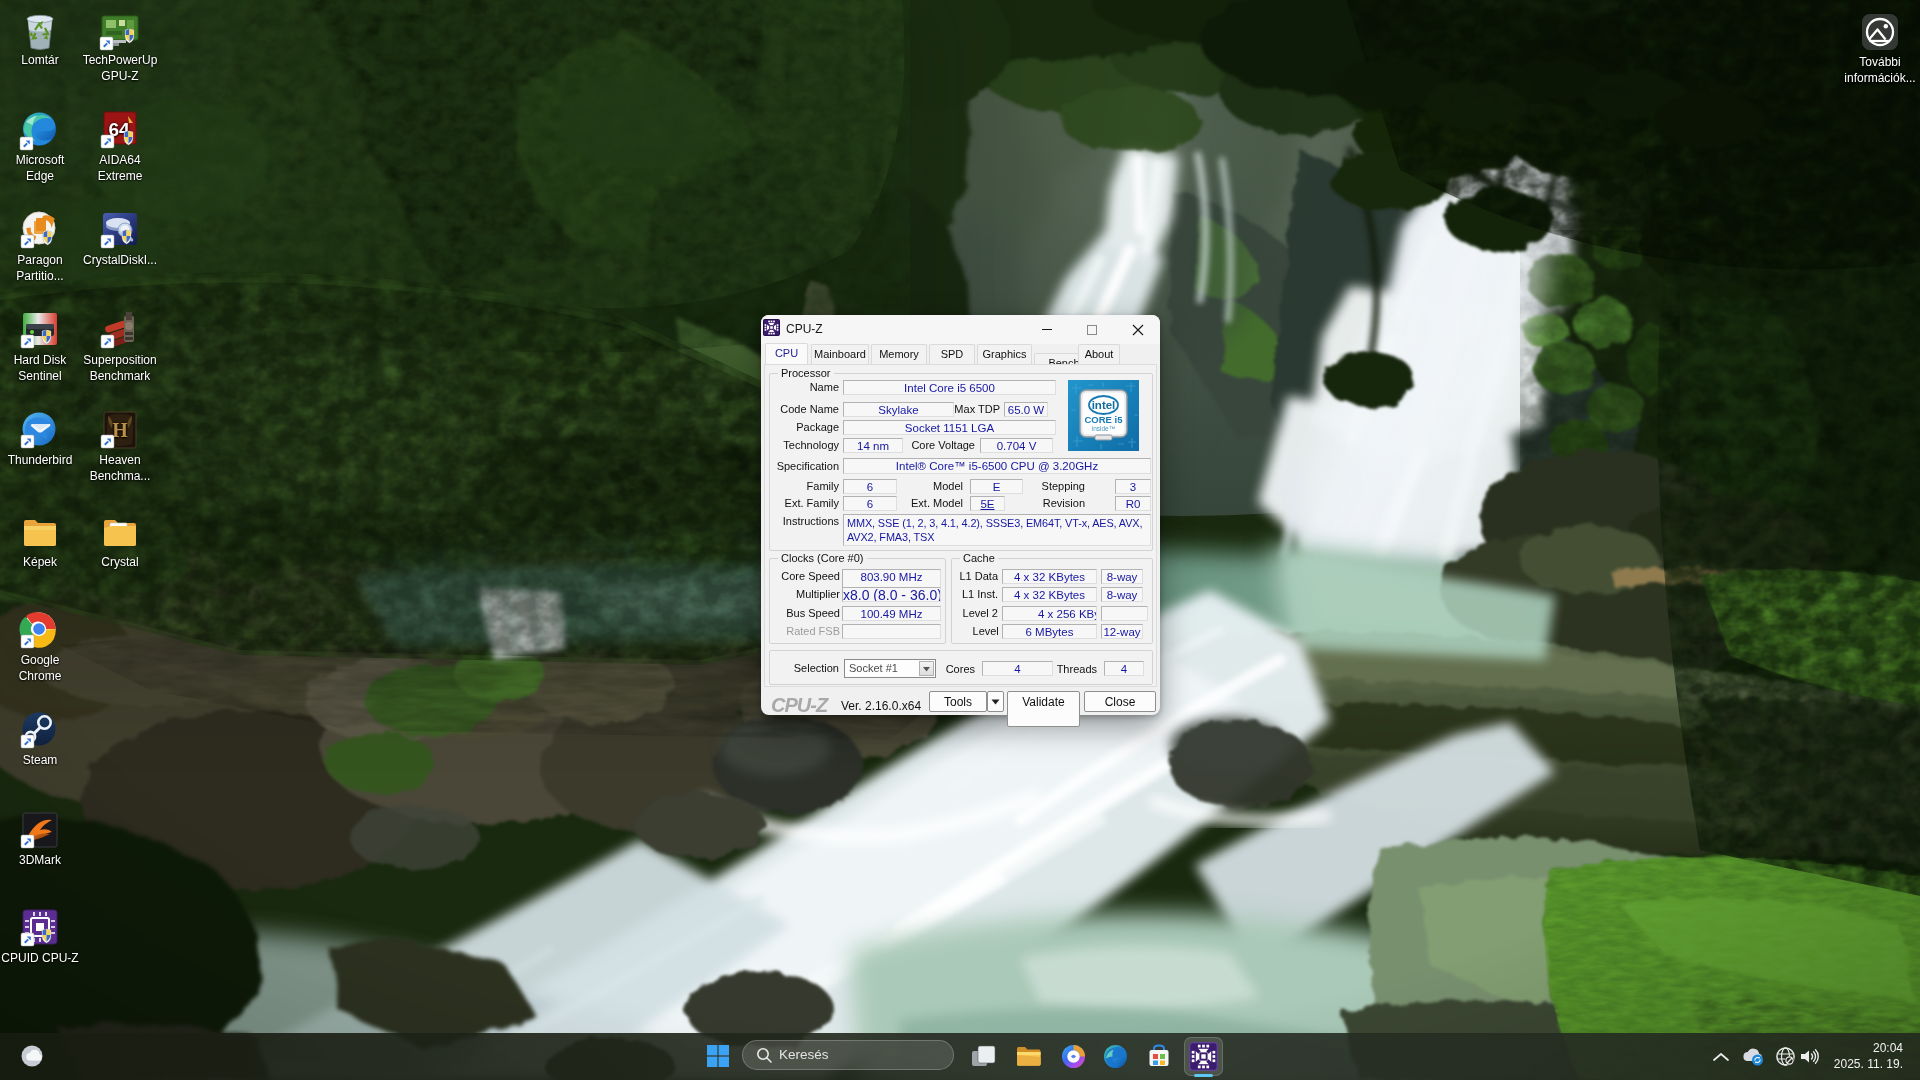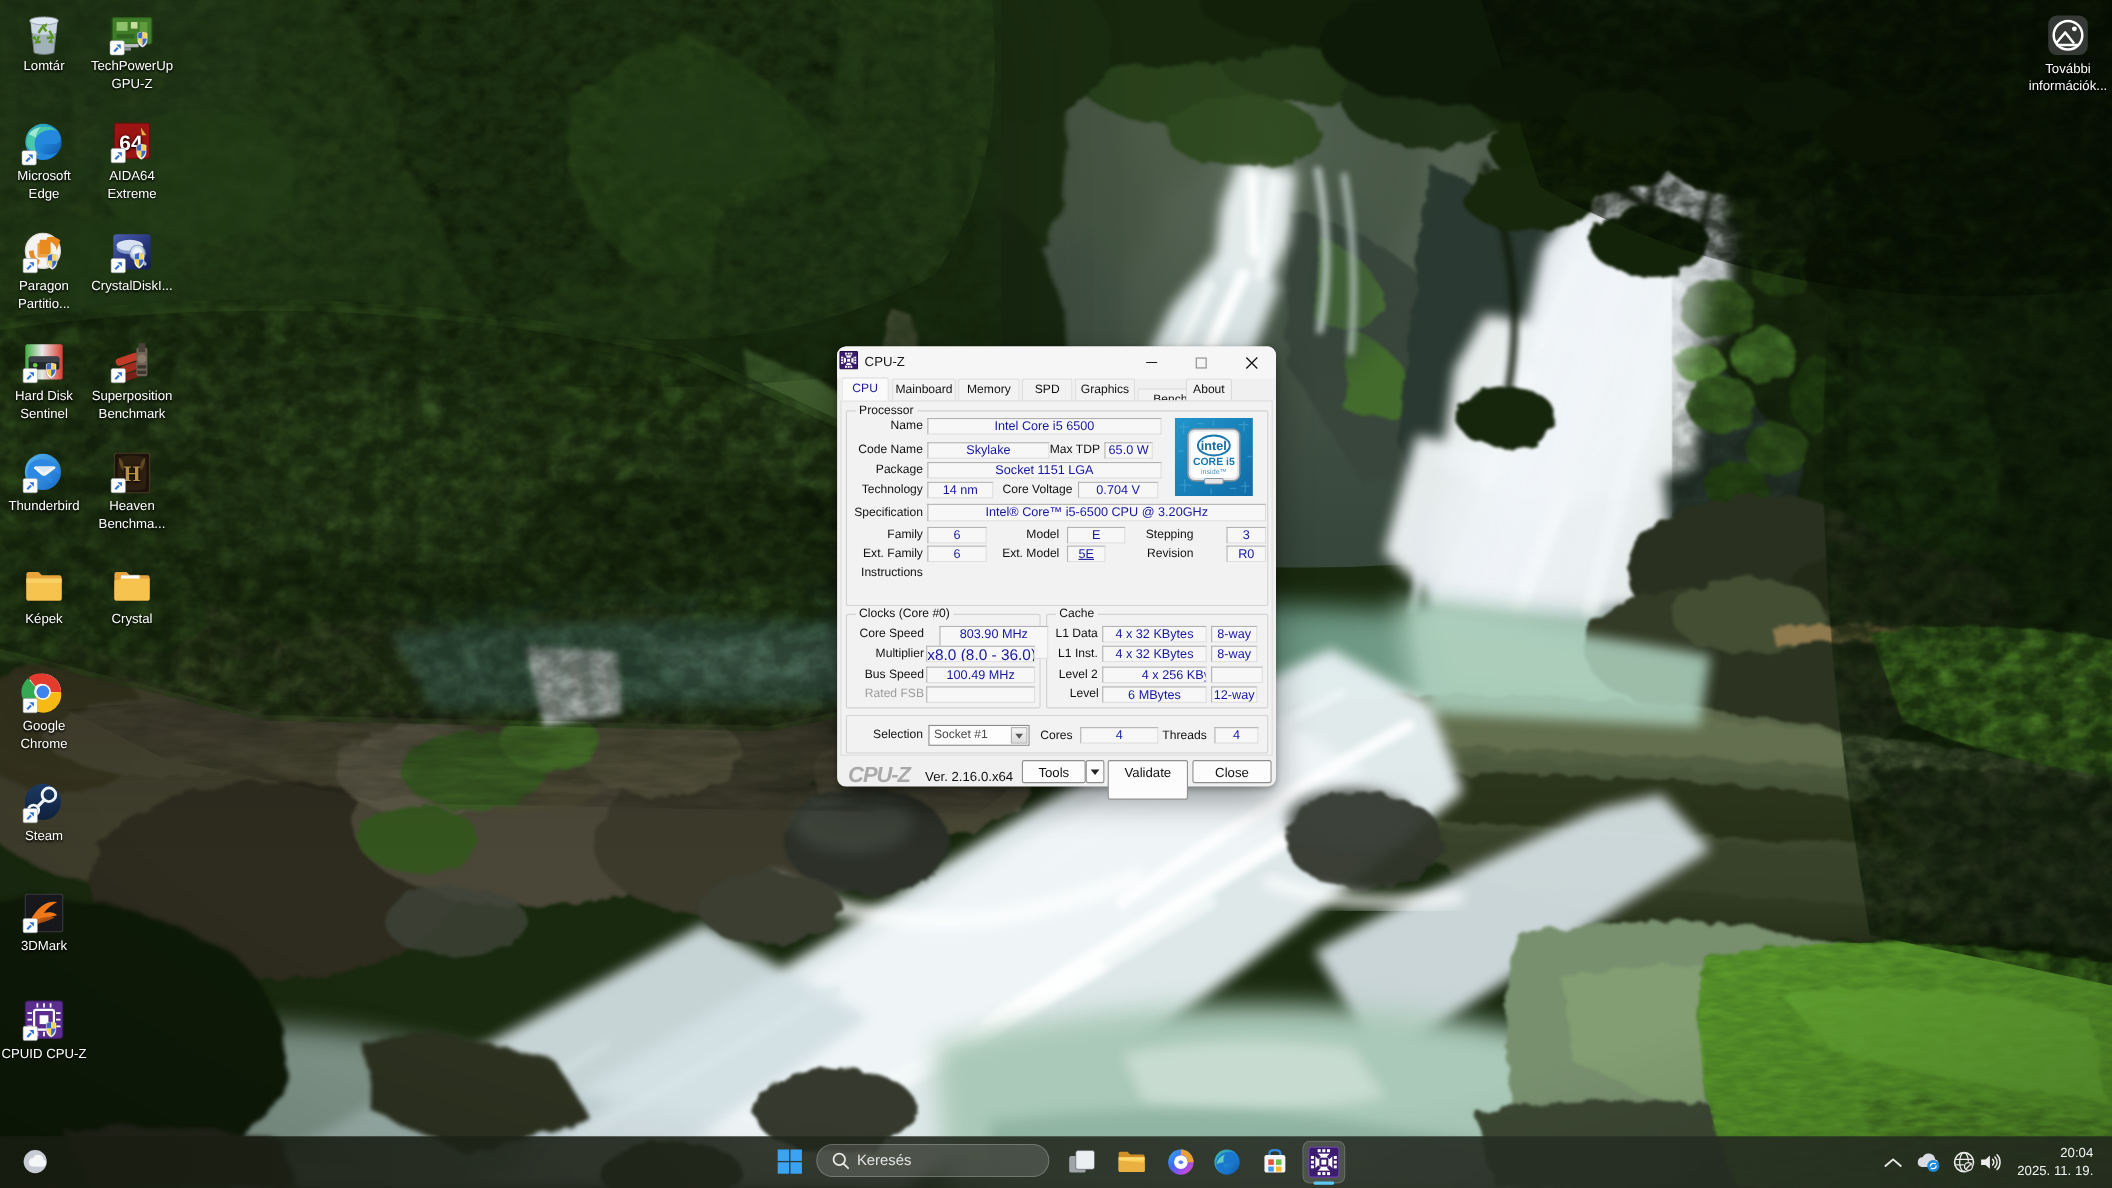--- a/index.html
+++ b/index.html
@@ -829,20 +829,21 @@
 <div class="fld" style="left:209px;top:164px;width:53px;height:15px;line-height:14px;">E</div>
 <div class="lb" style="left:264px;top:165px;width:60px;">Stepping</div>
 <div class="fld" style="left:354px;top:164px;width:36px;height:15px;line-height:14px;">3</div>
 <div class="lb" style="left:8px;top:182px;width:70px;">Ext. Family</div>
 <div class="fld" style="left:82px;top:181px;width:54px;height:15px;line-height:14px;">6</div>
 <div class="lb" style="left:140px;top:182px;width:62px;">Ext. Model</div>
 <div class="fld" style="left:209px;top:181px;width:35px;height:15px;line-height:14px;text-decoration:underline;">5E</div>
 <div class="lb" style="left:264px;top:182px;width:60px;">Revision</div>
 <div class="fld" style="left:354px;top:181px;width:36px;height:15px;line-height:14px;">R0</div>
 <div class="lb" style="left:8px;top:200px;width:70px;">Instructions</div>
+<div class="fld" style="left:82px;top:199px;width:308px;height:32px;text-align:left;padding:1px 3px;line-height:14px;white-space:nowrap;font-size:10.9px;letter-spacing:-0.12px;">MMX, SSE (1, 2, 3, 4.1, 4.2), SSSE3, EM64T, VT-x, AES, AVX,<br>AVX2, FMA3, TSX</div>
 <svg style="position:absolute;left:307px;top:65px;" width="71" height="71" viewBox="0 0 71 71">
 <defs>
         <linearGradient id="ilg" x1="0" y1="0" x2="1" y2="1">
           <stop offset="0" stop-color="#2196cc"></stop>
           <stop offset="1" stop-color="#0f6ca6"></stop>
         </linearGradient>
       </defs>
 <rect width="71" height="71" fill="url(#ilg)"></rect>
 <g stroke="#49a8d4" stroke-width="1.2" opacity="0.6">
         <path d="M4,8 h9 M8,4 v10 M58,6 h9 M63,3 v9 M5,61 h10 M9,56 v11 M60,62 h8 M64,58 v10 M3,30 h5 M66,35 h4 M35,2 v5 M33,64 v5 M20,5 h6 M50,64 h6"></path>
@@ -850,21 +851,21 @@
 <rect x="12" y="10" width="47" height="47" rx="6" fill="#e4e6e8"></rect>
 <rect x="12" y="10" width="47" height="47" rx="6" fill="none" stroke="#8f979e" stroke-width="1.4"></rect>
 <rect x="14.5" y="12.5" width="42" height="42" rx="4.5" fill="#fdfdfe"></rect>
 <rect x="27" y="55" width="17" height="5" rx="1.5" fill="#e4e6e8" stroke="#8f979e" stroke-width="1"></rect>
 <ellipse cx="35.5" cy="25" rx="14.5" ry="9" fill="none" stroke="#1779b2" stroke-width="1.8"></ellipse>
 <text x="35.5" y="29" font-size="11.5" font-weight="bold" fill="#136a9e" text-anchor="middle" font-family="Liberation Sans">intel</text>
 <text x="35.5" y="43" font-size="9.5" font-weight="bold" fill="#1779b2" text-anchor="middle" font-family="Liberation Sans">CORE i5</text>
 <text x="35.5" y="51" font-size="6.5" fill="#4a99c2" text-anchor="middle" font-family="Liberation Sans">inside™</text>
 </svg>
 <div class="lb" style="left:9px;top:255px;width:70px;">Core Speed</div>
-<div class="fld" style="left:93px;top:254px;width:99px;height:30px;line-height:14px;">803.90 MHz</div>
+<div class="fld" style="left:81px;top:254px;width:99px;height:30px;line-height:14px;">803.90 MHz</div>
 <div class="lb" style="left:9px;top:273px;width:70px;">Multiplier</div>
 <div class="fld" style="left:81px;top:272px;width:99px;height:15px;line-height:14px;font-size:14px;">x8.0 (8.0 - 36.0)</div>
 <div class="lb" style="left:9px;top:292px;width:70px;">Bus Speed</div>
 <div class="fld" style="left:81px;top:291px;width:99px;height:15px;line-height:14px;">100.49 MHz</div>
 <div class="lbg" style="left:9px;top:310px;width:70px;">Rated FSB</div>
 <div class="fld" style="left:81px;top:309px;width:99px;height:15px;line-height:14px;"></div>
 <div class="lb" style="left:182px;top:255px;width:55px;">L1 Data</div>
 <div class="fld" style="left:241px;top:254px;width:95px;height:15px;line-height:14px;">4 x 32 KBytes</div>
 <div class="fld" style="left:340px;top:254px;width:42px;height:15px;line-height:14px;">8-way</div>
 <div class="lb" style="left:182px;top:273px;width:55px;">L1 Inst.</div>

